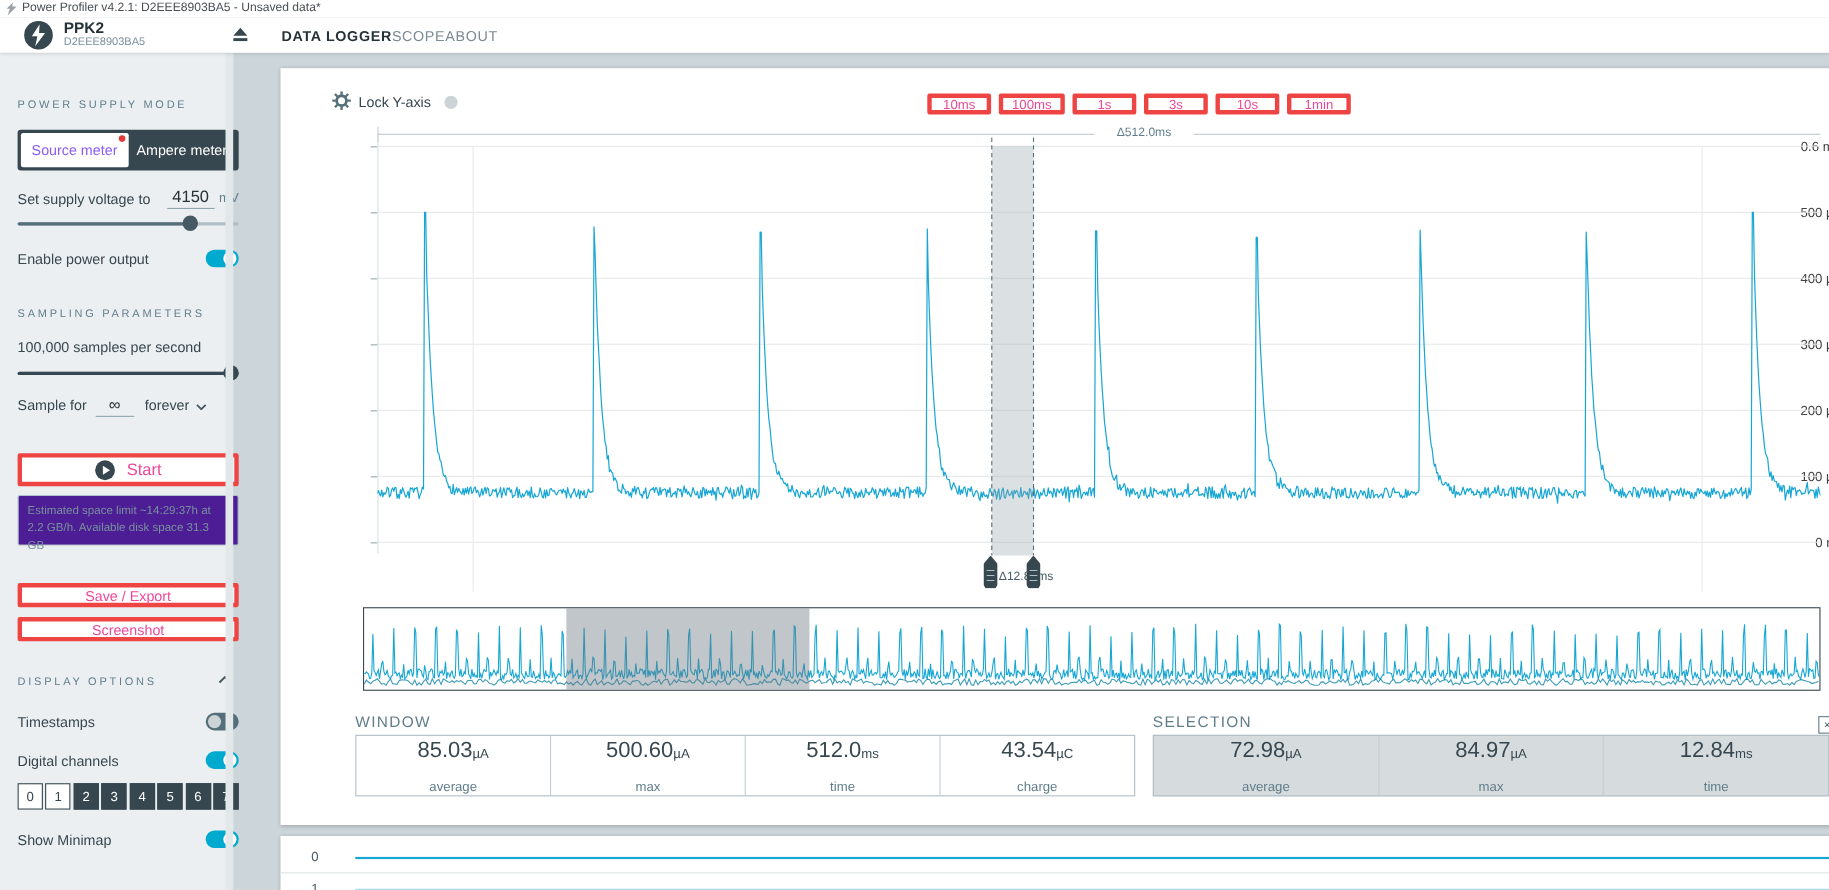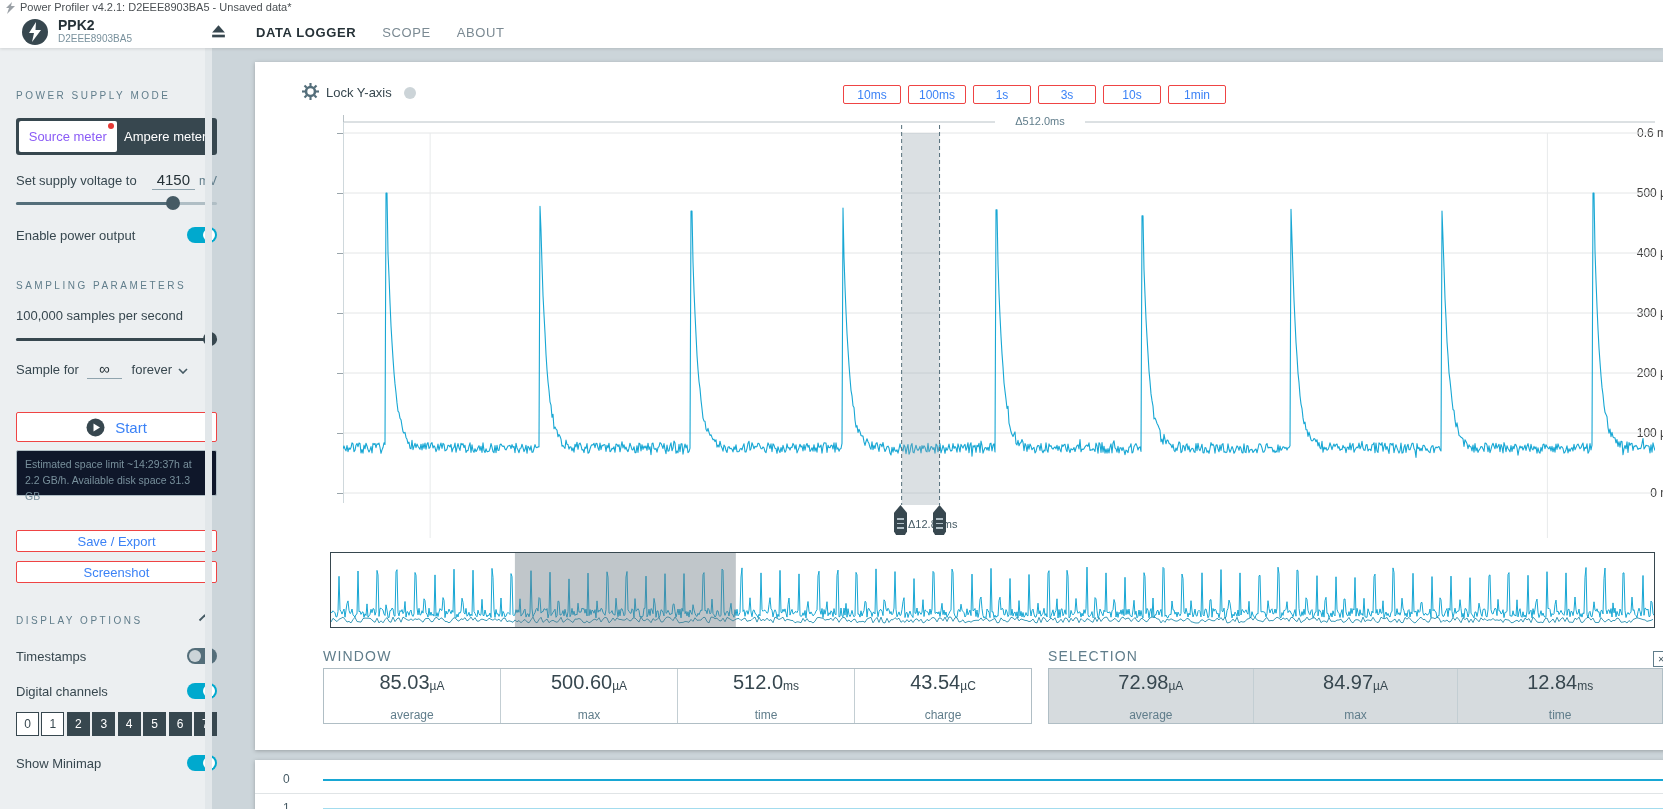--- a/index.html
+++ b/index.html
@@ -8,21 +8,21 @@
   .abs{position:absolute;}
   
   .titlebar{left:0;top:0;width:100%;height:16px;background:#fff;z-index:6;}
   .titlebar-text{left:20px;top:1px;font-size:11px;color:#4a4f53;white-space:nowrap;}
   
   .header{left:0;top:16px;width:100%;height:32px;background:#fff;box-shadow:0 1px 3px rgba(0,0,0,.12);z-index:5;}
   .logo-circle{left:22px;top:3px;width:26px;height:26px;border-radius:50%;background:#37474f;}
   .dev-name{left:58px;top:1px;font-size:14px;font-weight:bold;color:#263238;}
   .dev-serial{left:58px;top:17px;font-size:10px;color:#78909c;}
   .eject{left:210px;top:7px;width:18px;height:18px;cursor:pointer;}
-  .tabs{left:256px;top:0;height:32px;display:flex;gap:26px;align-items:center;}
+  .tabs{left:256px;top:0;height:32px;display:flex;align-items:center;}
   .tab{font-size:13px;letter-spacing:.6px;color:#7b8a93;cursor:pointer;white-space:nowrap;}
   .tab.active{color:#263238;font-weight:bold;}
   
   .sidebar{left:0;top:48px;width:212px;bottom:0;background:#eceff1;z-index:2;}
   .sb-scroll{position:absolute;right:0;top:0;width:7px;height:100%;background:#e2e7ea;}
   .sb-head{left:16px;font-size:10px;letter-spacing:2.5px;color:#607d8b;white-space:nowrap;}
   .seg{left:16px;top:70px;width:201px;height:37px;background:#37474f;border-radius:3px;display:flex;padding:3px;box-sizing:border-box;}
   .seg-btn{flex:1;display:flex;align-items:center;justify-content:center;font-size:13px;color:#fff;cursor:pointer;position:relative;white-space:nowrap;}
   .seg-btn.sel{background:#fff;color:#8b5cf6;border-radius:2px;}
   .red-dot{position:absolute;top:2px;right:3px;width:6px;height:6px;border-radius:50%;background:#e53935;}
@@ -33,24 +33,24 @@
   .slider{left:16px;width:201px;height:14px;}
   .slider .track{position:absolute;top:6px;left:0;right:0;height:3px;background:#b0bec5;border-radius:2px;}
   .slider .fill{position:absolute;top:6px;left:0;height:3px;background:#546e7a;border-radius:2px;}
   .slider .knob{position:absolute;top:0;width:14px;height:14px;border-radius:50%;background:#455a64;}
   .tg{width:30px;height:16px;border-radius:9px;position:relative;cursor:pointer;flex:0 0 auto;}
   .tg .knob{position:absolute;top:2px;width:12px;height:12px;border-radius:50%;}
   .tg.on{background:#00a9ce;} .tg.on .knob{right:2px;background:#fff;}
   .tg.off{background:#546e7a;} .tg.off .knob{left:2px;background:#ccd4d8;}
   .inf-box{border-bottom:1px solid #90a4ae;padding:0 12px 1px 12px;font-size:15px;color:#263238;}
   .caret{margin-left:6px;}
-  .btn{background:#fff;border:1px solid #ef4444;border-radius:2px;display:flex;align-items:center;justify-content:center;
-       font-size:13px;color:#3b82f6;cursor:pointer;box-sizing:border-box;}
+  .btn{background:#fff;border:4px solid #ef4444;border-radius:2px;display:flex;align-items:center;justify-content:center;
+       font-size:13px;color:#ec4899;cursor:pointer;box-sizing:border-box;}
   .start-btn{left:16px;top:364px;width:201px;height:30px;font-size:15px;gap:10px;}
-  .note{left:16px;top:402px;width:201px;height:46px;border:1px solid #b0bec5;background:#0f172a;border-radius:2px;
+  .note{left:16px;top:402px;width:201px;height:46px;border:1px solid #b0bec5;background:#4c1d95;border-radius:2px;
         box-sizing:border-box;padding:6px 8px;font-size:10.5px;line-height:1.5;color:#78909c;}
   .chan-row{left:16px;top:664px;width:201px;display:flex;justify-content:space-between;}
   .chan{width:23px;height:24px;display:flex;align-items:center;justify-content:center;font-size:12px;cursor:pointer;box-sizing:border-box;}
   .chan.off{background:#fff;border:1px solid #37474f;color:#37474f;}
   .chan.on{background:#37474f;color:#fff;border:1px solid #37474f;}
   
   .card{background:#fff;box-shadow:0 1px 4px rgba(0,0,0,.25);}
   .card-main{left:255px;top:62px;width:1420px;height:688px;}
   .card-digital{left:255px;top:760px;width:1420px;height:80px;}
   .lock-label{left:71px;top:23px;font-size:13px;color:#37474f;}

